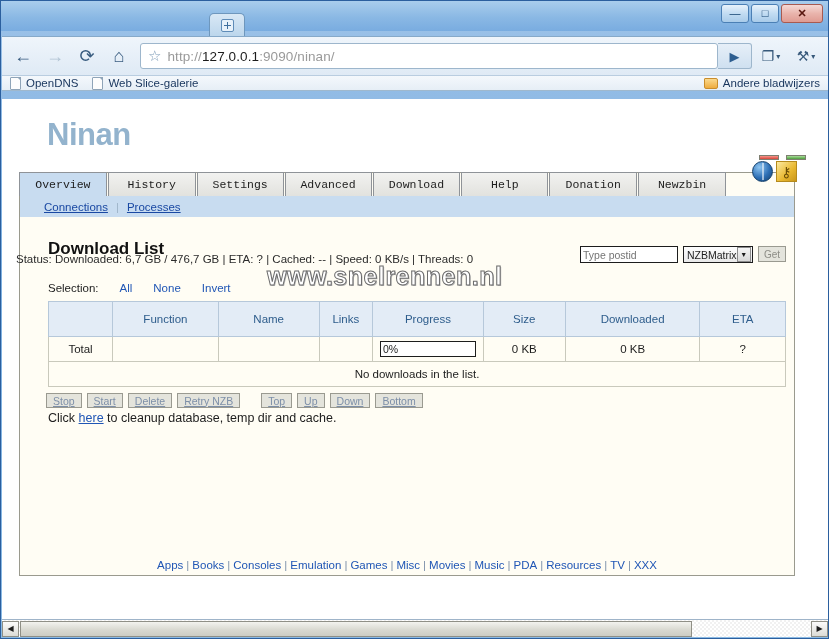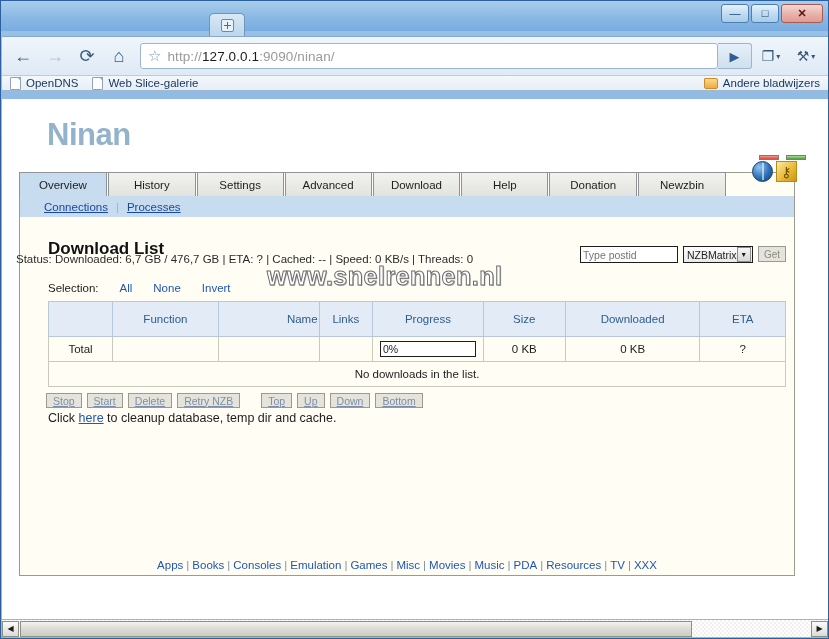--- a/index.html
+++ b/index.html
@@ -177,20 +177,21 @@
     width: 776px; height: 404px;
     border: 1px solid #9a9a8e;
     background: #fffdf4;
   }
 
   
   #apptabs {
     position: absolute; left: 17px; top: 73px;
     width: 708px; height: 24px;
     display: flex;
+    font-family: Liberation Mono, monospace;
   }
   .apptab {
     height: 24px;
     border: 1px solid #8f9398; border-bottom: none;
     background: linear-gradient(to bottom,#f2f2f0 0%, #e2e2de 100%);
     display: flex; align-items: center; justify-content: center;
     font-size: 11.5px; color: #1d1d1d;
     margin-right: 1px;
   }
   .apptab.active {
@@ -314,21 +315,21 @@
   }
   #dl-table td {
     border: 1px solid #c9c9bc; background: #fffdf4;
     height: 25px; text-align: center; color: #1d1d1d;
   }
   td.empty-row {
     background: #fff; color: #2b2b2b; height: 25px;
   }
   .col-sel { width: 68px; }
   .col-fn  { width: 112px; }
-  .col-nm  { width: 108px; text-align: right; }
+  .col-nm  { width: 108px; }
   .col-lk  { width: 56px; }
   .col-pr  { width: 112px; }
   .col-sz  { width: 88px; }
   .col-dl  { width: 142px; }
   .col-eta { width: 92px; }
   #progress-box {
     width: 96px; height: 16px;
     border: 1px solid #1d1d1d; background: #fff;
     font-size: 10.5px; color: #1d1d1d;
     text-align: left; padding-left: 2px;

